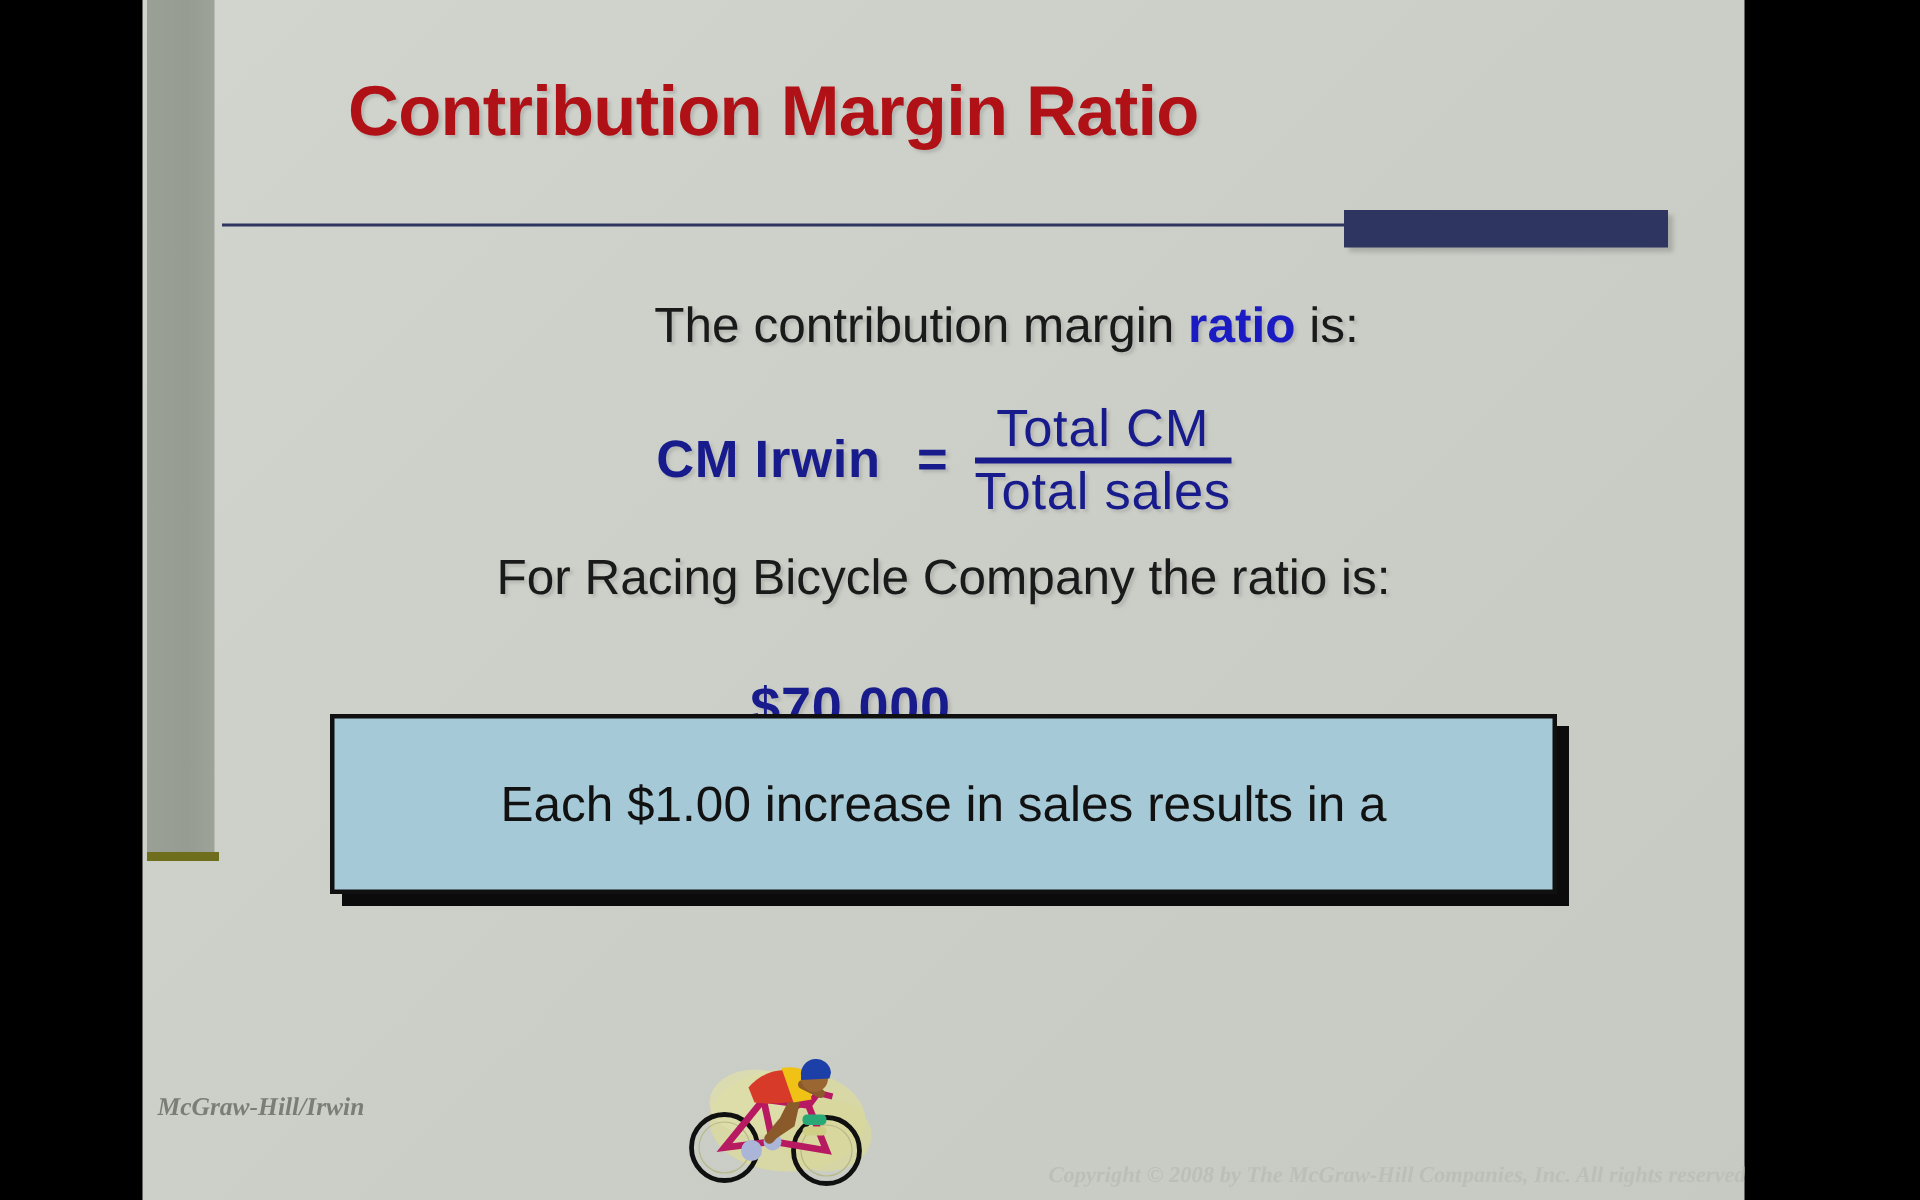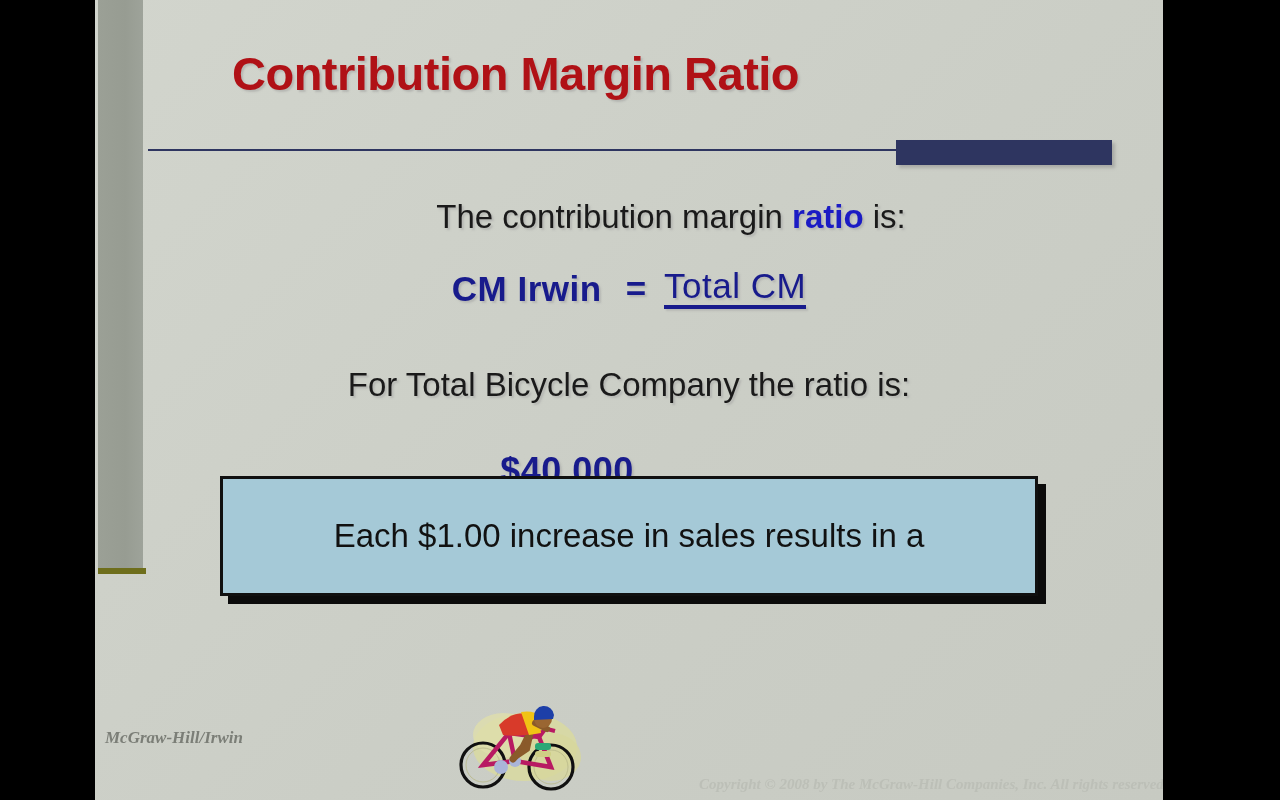--- a/index.html
+++ b/index.html
@@ -274,28 +274,29 @@
     <div class="line-intro">
       <span>The contribution margin </span><span class="hl">ratio</span><span> is:</span>
     </div>
 
     <div class="formula-1">
       <span class="lhs">CM Irwin</span>
       <span class="eq">=</span>
       <span class="frac">
         <span class="num">Total CM</span>
         <span class="bar"></span>
+        <span class="den">Total sales</span>
       </span>
     </div>
 
-    <div class="line-racing">For Total Bicycle Company the ratio is:</div>
+    <div class="line-racing">For Racing Bicycle Company the ratio is:</div>
 
     <div class="formula-2">
       <span class="frac">
-        <span class="num">$40,000</span>
+        <span class="num">$70,000</span>
         <span class="bar"></span>
         <span class="den">$200,000</span>
       </span>
       <span class="eq2">=</span>
       <span class="pct">40%</span>
     </div>
 
     <div class="callout-shadow"></div>
     <div class="callout">
       <div class="cl">Each $1.00 increase in sales results in a</div>

